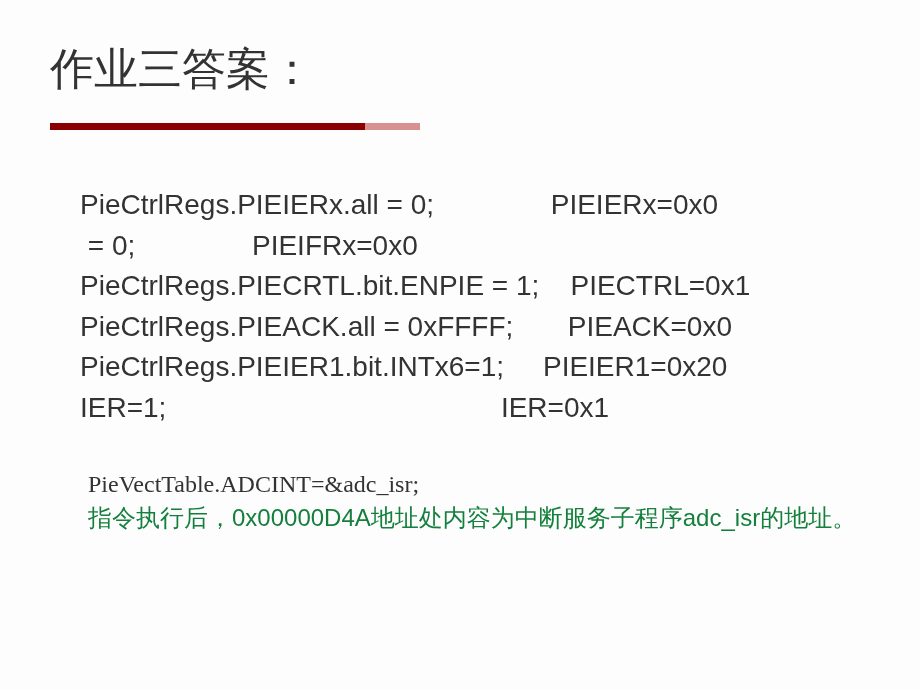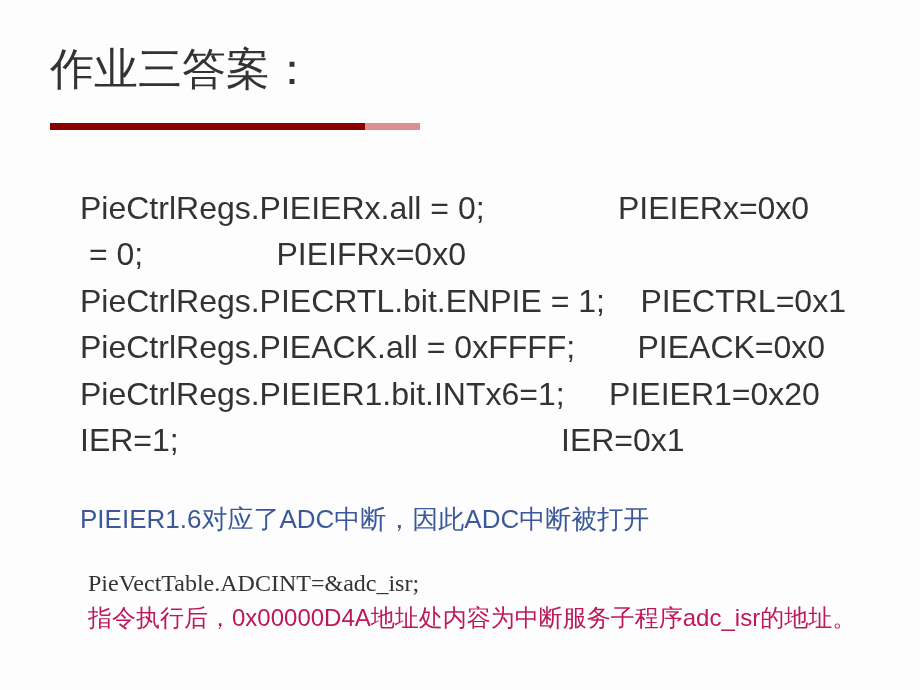--- a/index.html
+++ b/index.html
@@ -45,21 +45,21 @@
       background: #d89090;
       height: 100%;
       width: 55px;
     }
     .content {
       padding-left: 30px;
       padding-top: 10px;
     }
     .code-block {
       font-family: Verdana, Arial, sans-serif;
-      font-size: 32px;
+      font-size: 28px;
       line-height: 1.45;
       color: #333;
       white-space: pre;
       margin-bottom: 38px;
     }
     .note-blue {
       font-family: Verdana, "Microsoft YaHei", Arial, sans-serif;
       font-size: 26px;
       color: #3b5998;
       margin-bottom: 28px;
@@ -68,21 +68,21 @@
     .code-line {
       font-family: Liberation Serif, serif;
       font-size: 24px;
       color: #333;
       line-height: 1.45;
       padding-left: 8px;
     }
     .explain-blue {
       font-family: Verdana, "Microsoft YaHei", Arial, sans-serif;
       font-size: 24px;
-      color: #be185d;
+      color: #15803d;
       line-height: 1.45;
       padding-left: 8px;
     }
   </style>
 </head>
 <body>
 
 <div class="slide">
   <div class="title-area">
     <h1 class="title">作业三答案：</h1>
@@ -93,18 +93,17 @@
   </div>
 
   <div class="content">
     <div class="code-block"><span>PieCtrlRegs.PIEIERx.all = 0;</span>               <span>PIEIERx=0x0</span>
 <span> = 0;</span>               <span>PIEIFRx=0x0</span>
 <span>PieCtrlRegs.PIECRTL.bit.ENPIE = 1;</span>    <span>PIECTRL=0x1</span>
 <span>PieCtrlRegs.PIEACK.all = 0xFFFF;</span>       <span>PIEACK=0x0</span>
 <span>PieCtrlRegs.PIEIER1.bit.INTx6=1;</span>     <span>PIEIER1=0x20</span>
 <span>IER=1;</span>                                           <span>IER=0x1</span></div>
 
-    <div class="note-blue">PIEIER1.6对应了ADC中断，因此ADC中断被打开</div>
 
     <div class="code-line">PieVectTable.ADCINT=&amp;adc_isr;</div>
     <div class="explain-blue">指令执行后，0x00000D4A地址处内容为中断服务子程序adc_isr的地址。</div>
   </div>
 </div>
 
 </body></html>

